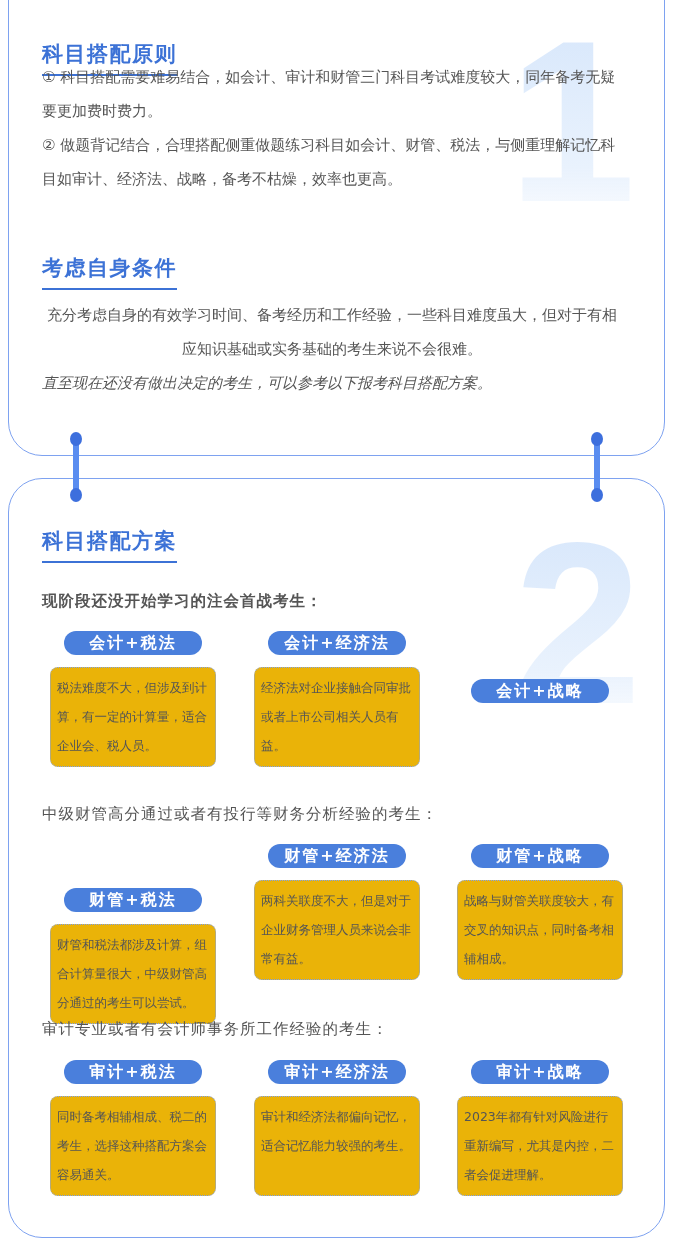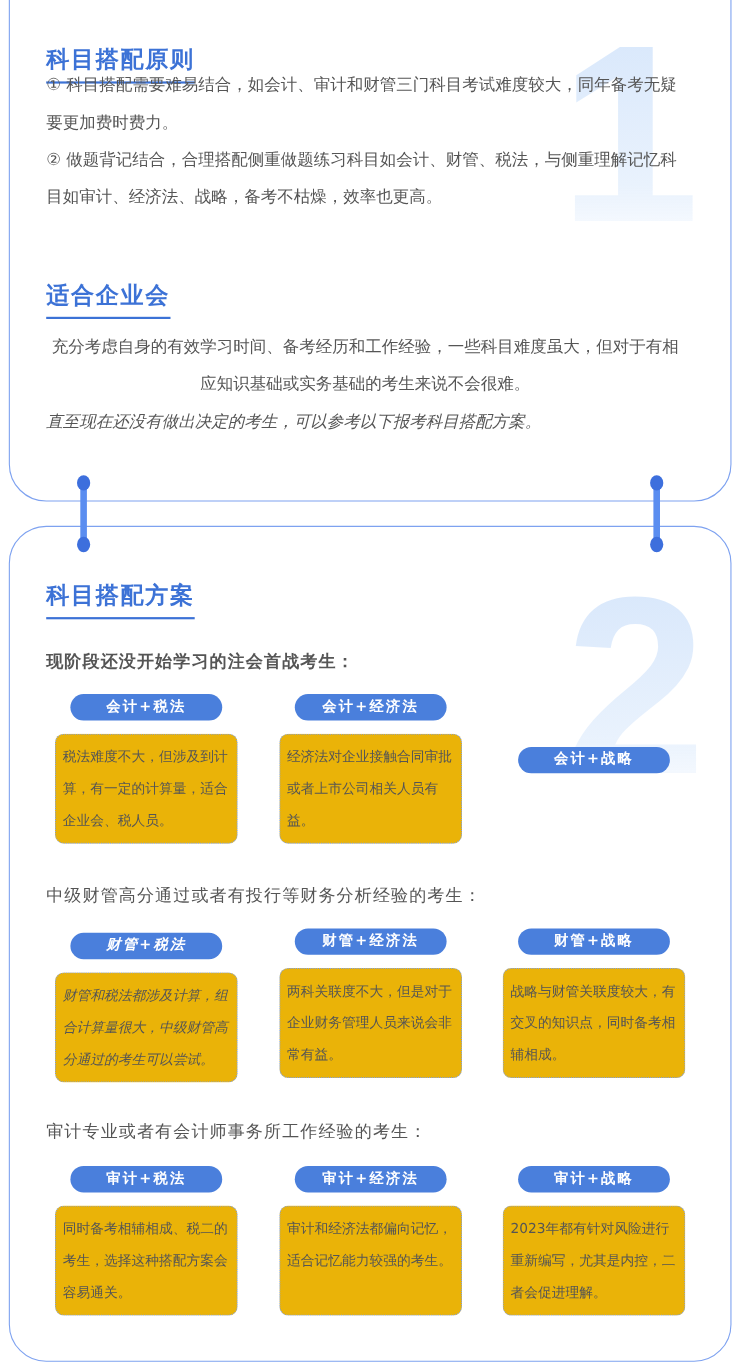--- a/index.html
+++ b/index.html
@@ -95,21 +95,21 @@
   }
   .pill {
     display: block;
     margin: 0 auto;
     width: 138px;
     height: 24px;
     line-height: 24px;
     border-radius: 12px;
     background: #4a7fdc;
     color: #ffffff;
-    font-size: 13px;
+    font-size: 16px;
     font-weight: bold;
     text-align: center;
     letter-spacing: 2px;
   }
   .desc {
     margin-top: 12px;
     height: 100px;
     border: 1.5px dotted #7ea2f0;
     border-radius: 8px;
     background: #eab308;
@@ -123,21 +123,21 @@
 <body>
 
 <div class="card card-1">
   <div class="bignum bignum-1">1</div>
 </div>
 
 <div class="section-title" style="top:40px;">科目搭配原则</div>
 <div class="para" style="top:60px;">①  科目搭配需要难易结合，如会计、审计和财管三门科目考试难度较大，同年备考无疑要更加费时费力。</div>
 <div class="para" style="top:128px;">②   做题背记结合，合理搭配侧重做题练习科目如会计、财管、税法，与侧重理解记忆科目如审计、经济法、战略，备考不枯燥，效率也更高。</div>
 
-<div class="section-title" style="top:254px;">适合企业会</div>
+<div class="section-title" style="top:254px;">考虑自身条件</div>
 <div class="para" style="top:298px;text-align:center;">充分考虑自身的有效学习时间、备考经历和工作经验，一些科目难度虽大，但对于有相应知识基础或实务基础的考生来说不会很难。</div>
 <div class="para" style="top:366px;font-style:italic;">直至现在还没有做出决定的考生，可以参考以下报考科目搭配方案。</div>
 
 <div class="connector" style="left:73px; top:436px;">
   <span class="dot top"></span>
   <span class="dot bottom"></span>
 </div>
 <div class="connector" style="left:594px; top:436px;">
   <span class="dot top"></span>
   <span class="dot bottom"></span>
@@ -156,21 +156,21 @@
 </div>
 <div class="combo" style="left:254px; top:631px;">
   <span class="pill">会计+经济法</span>
   <div class="desc">经济法对企业接触合同审批或者上市公司相关人员有益。</div>
 </div>
 <div class="combo" style="left:457px; top:631px;margin-top:48px;">
   <span class="pill">会计+战略</span>
 </div>
 
 <div class="group-label" style="top:804px;">中级财管高分通过或者有投行等财务分析经验的考生：</div>
-<div class="combo" style="left:50px; top:848px;font-style:italic;">
+<div class="combo" style="left:50px; top:888px;">
   <span class="pill">财管+税法</span>
   <div class="desc">财管和税法都涉及计算，组合计算量很大，中级财管高分通过的考生可以尝试。</div>
 </div>
 <div class="combo" style="left:254px; top:844px;">
   <span class="pill">财管+经济法</span>
   <div class="desc">两科关联度不大，但是对于企业财务管理人员来说会非常有益。</div>
 </div>
 <div class="combo" style="left:457px; top:844px;">
   <span class="pill">财管+战略</span>
   <div class="desc">战略与财管关联度较大，有交叉的知识点，同时备考相辅相成。</div>

